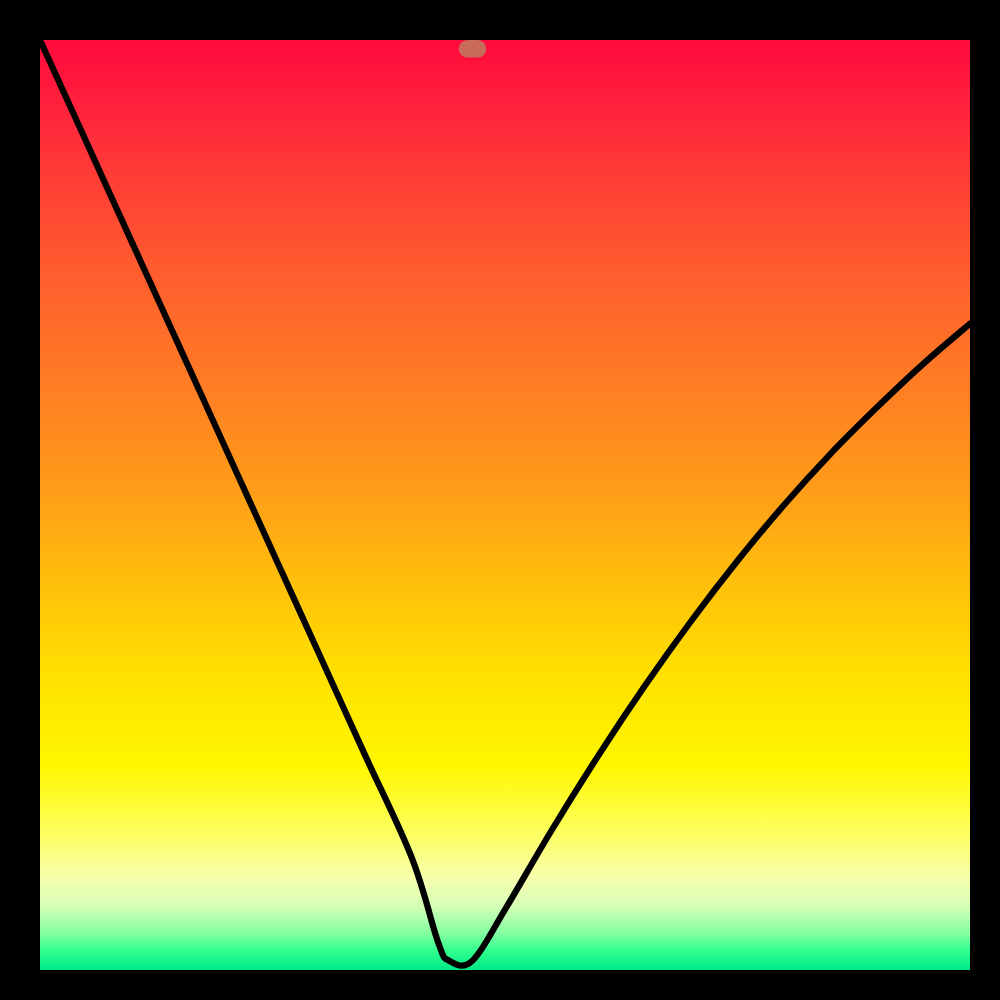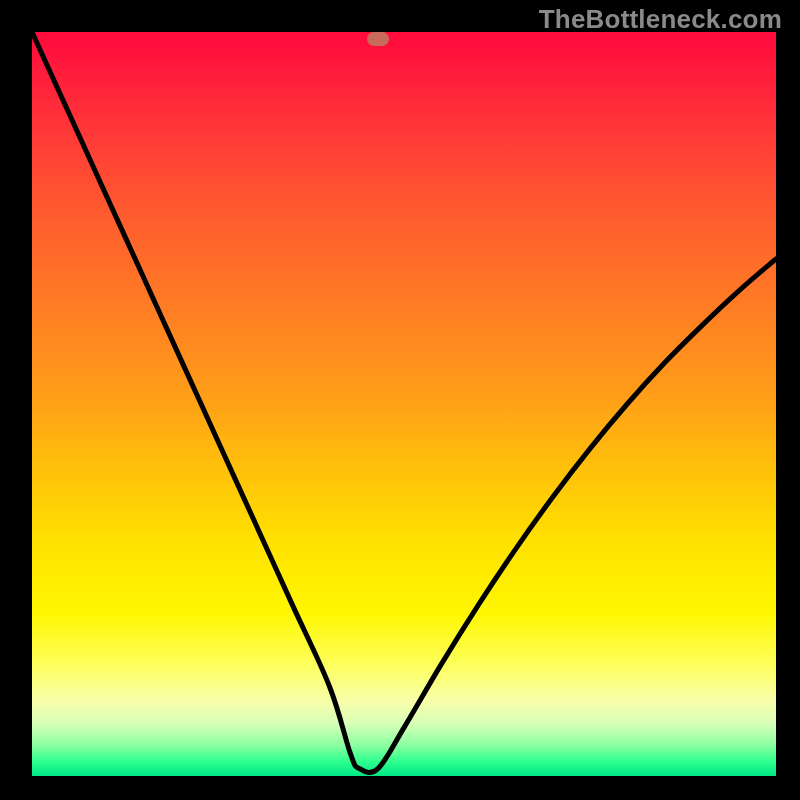--- a/index.html
+++ b/index.html
@@ -74,21 +74,20 @@
     background: #c96b5a;
     border-radius: 7px;
     transform: translate(-50%, -50%);
     z-index: 3;
   }
 </style>
 </head>
 <body>
 
 <div class="container">
-  <div class="watermark">TheBottleneck.com</div>
 
   <div class="plot-area">
     <div class="gradient"></div>
     <svg class="curve" viewBox="0 0 744 744" preserveAspectRatio="none">
       <path id="curve-path" d="M 0.00 0.00 C 6.70 14.73, 23.81 52.38, 37.20 81.84 C 50.59 111.30, 61.01 134.22, 74.40 163.68 C 87.79 193.14, 98.21 216.06, 111.60 245.52 C 124.99 274.98, 135.41 297.90, 148.80 327.36 C 162.19 356.82, 172.61 379.74, 186.00 409.20 C 199.39 438.66, 209.81 461.58, 223.20 491.04 C 236.59 520.50, 247.01 543.42, 260.40 572.88 C 273.79 602.34, 287.15 627.94, 297.60 654.72 C 308.05 681.50, 313.08 706.95, 318.43 721.68 C 323.79 736.41, 322.40 733.88, 327.36 736.56 C 332.32 739.24, 337.92 743.93, 345.96 736.56 C 354.00 729.19, 360.62 714.39, 372.00 695.64 C 383.38 676.89, 395.81 654.50, 409.20 632.40 C 422.59 610.30, 433.01 593.64, 446.40 572.88 C 459.79 552.12, 470.21 536.50, 483.60 517.08 C 496.99 497.66, 507.41 483.08, 520.80 465.00 C 534.19 446.92, 544.61 433.38, 558.00 416.64 C 571.39 399.90, 581.81 387.40, 595.20 372.00 C 608.59 356.60, 619.01 345.14, 632.40 331.08 C 645.79 317.02, 656.21 306.87, 669.60 293.88 C 682.99 280.89, 693.41 270.96, 706.80 258.91 C 720.19 246.86, 737.30 232.68, 744.00 226.92" fill="none" stroke="#000000" stroke-width="5" stroke-linejoin="round" stroke-linecap="round"></path>
     </svg>
     <div class="marker" id="marker" style="left: 345.96px; top: 7.44px; background: rgb(201, 107, 90);"></div>
   </div>
 </div>
 

